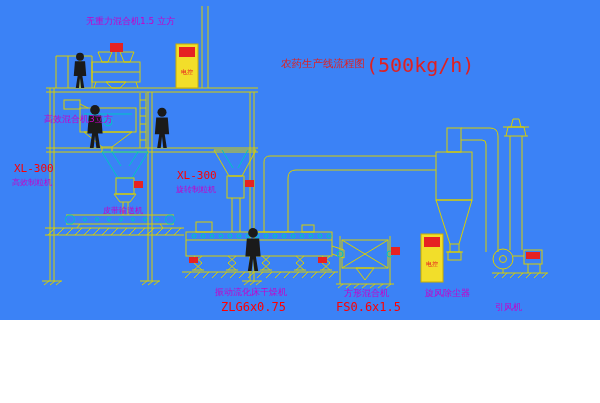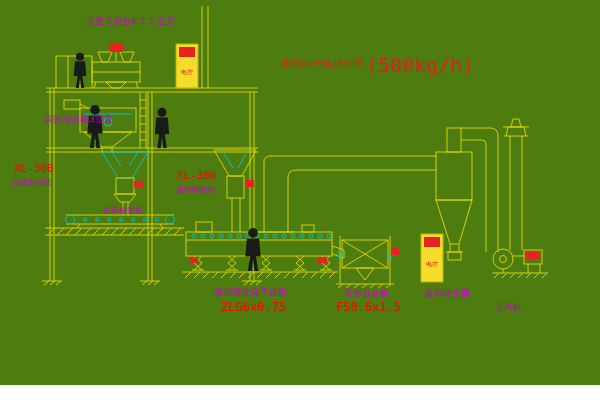--- a/index.html
+++ b/index.html
@@ -1,16 +1,16 @@
 <!DOCTYPE html>
 <html><head>
 <meta charset="utf-8">
 <style>
   html,body{margin:0;padding:0;background:#ffffff;}
-  .stage{position:relative;width:600px;height:385px;background:#4d7c0f;overflow:hidden;
+  .stage{position:relative;width:600px;height:320px;background:#3b82f6;overflow:hidden;
          font-family:"DejaVu Sans",sans-serif;}
   svg{display:block;}
   .y{stroke:#d9cf00;fill:none;stroke-width:1;}
   .c{stroke:#00c4c4;fill:none;stroke-width:1;}
   .red-fill{fill:#e62222;stroke:none;}
   .cab{fill:#f2de2a;stroke:#c9ae00;stroke-width:1;}
   .fig{fill:#1a1a1a;stroke:none;}
   .m9{fill:#c800c8;font:9px "DejaVu Sans",sans-serif;}
   .m8{fill:#c800c8;font:8px "DejaVu Sans",sans-serif;}
   .r11{fill:#ff0000;font:11px "DejaVu Sans Mono",monospace;}

